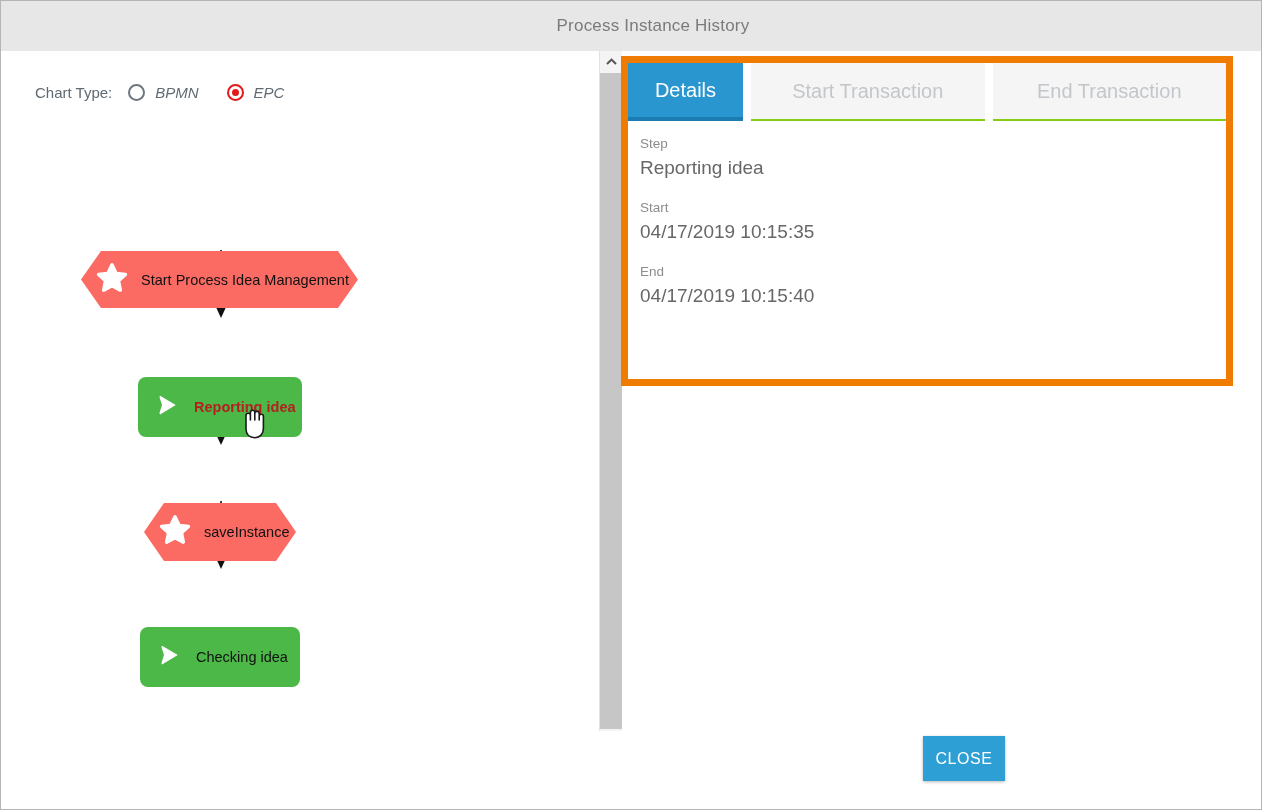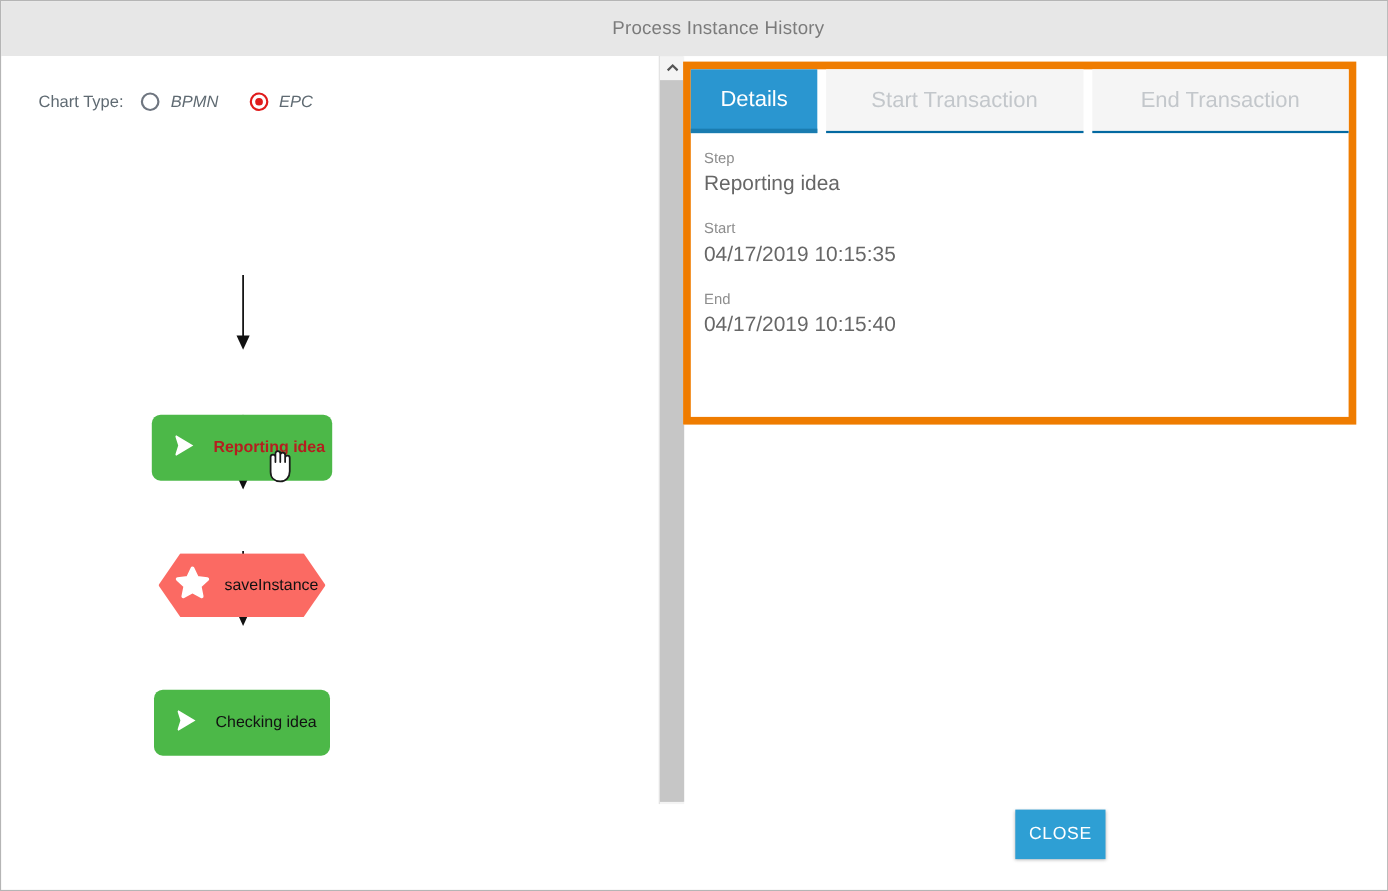--- a/index.html
+++ b/index.html
@@ -117,21 +117,21 @@
     display: flex; align-items: center; justify-content: center;
     font-size: 20px; cursor: pointer; margin-right: 8px;
   }
   .tab:last-child { margin-right: 0; }
   .tab.active {
     background: #2a96d0; color: #ffffff;
     flex: 0 0 115px; border-bottom: 4px solid #1a7cb0;
   }
   .tab.disabled {
     background: #f5f5f5; color: #c3c7cb;
-    border-bottom: 2px solid #0369a1; cursor: default;
+    border-bottom: 2px solid #84cc16; cursor: default;
   }
 
   .fields { padding: 14px 0 0 12px; }
   .field { margin-bottom: 16px; }
   .field-label { font-size: 13.5px; color: #8d8d8d; line-height: 18px; }
   .field-value { font-size: 19px; color: #676767; line-height: 30px; }
 
   
   .footer {
     position: absolute; left: 1px; bottom: 18px;
@@ -180,20 +180,28 @@
       </svg>
       <svg class="conn" style="left:180px; top:196px; width:80px; height:70px;">
         <line x1="39" y1="0" x2="39" y2="56" stroke="#111" stroke-width="1.6"></line>
         <polygon points="33,55 45,55 39,68" fill="#111"></polygon>
       </svg>
       <svg class="conn" style="left:180px; top:320px; width:80px; height:70px;">
         <line x1="39" y1="0" x2="39" y2="56" stroke="#111" stroke-width="1.6"></line>
         <polygon points="33,55 45,55 39,68" fill="#111"></polygon>
       </svg>
 
+      <div class="node node-event" style="left:79px; top:70px; width:277px; height:57px;">
+        <span class="node-icon">
+          <svg width="34" height="34" viewBox="0 0 24 24">
+            <path d="M12 2.6l2.9 6.1 6.6.8-4.9 4.5 1.3 6.6L12 17.4 6.1 20.6l1.3-6.6L2.5 9.5l6.6-.8z" fill="#ffffff" stroke="#ffffff" stroke-width="2.4" stroke-linejoin="round"></path>
+          </svg>
+        </span>
+        <span class="node-label">Start Process Idea Management</span>
+      </div>
 
       <div class="node node-func" style="left:136px; top:196px; width:164px; height:60px;">
         <span class="node-icon">
           <svg width="30" height="30" viewBox="0 0 24 24">
             <path d="M6.5 4.5 L19 12 L6.5 19.5 Q5.6 19 6.2 17.6 L8 12 L6.2 6.4 Q5.6 5 6.5 4.5 Z" fill="#ffffff"></path>
           </svg>
         </span>
         <span class="node-label hot">Reporting idea</span>
       </div>
 

